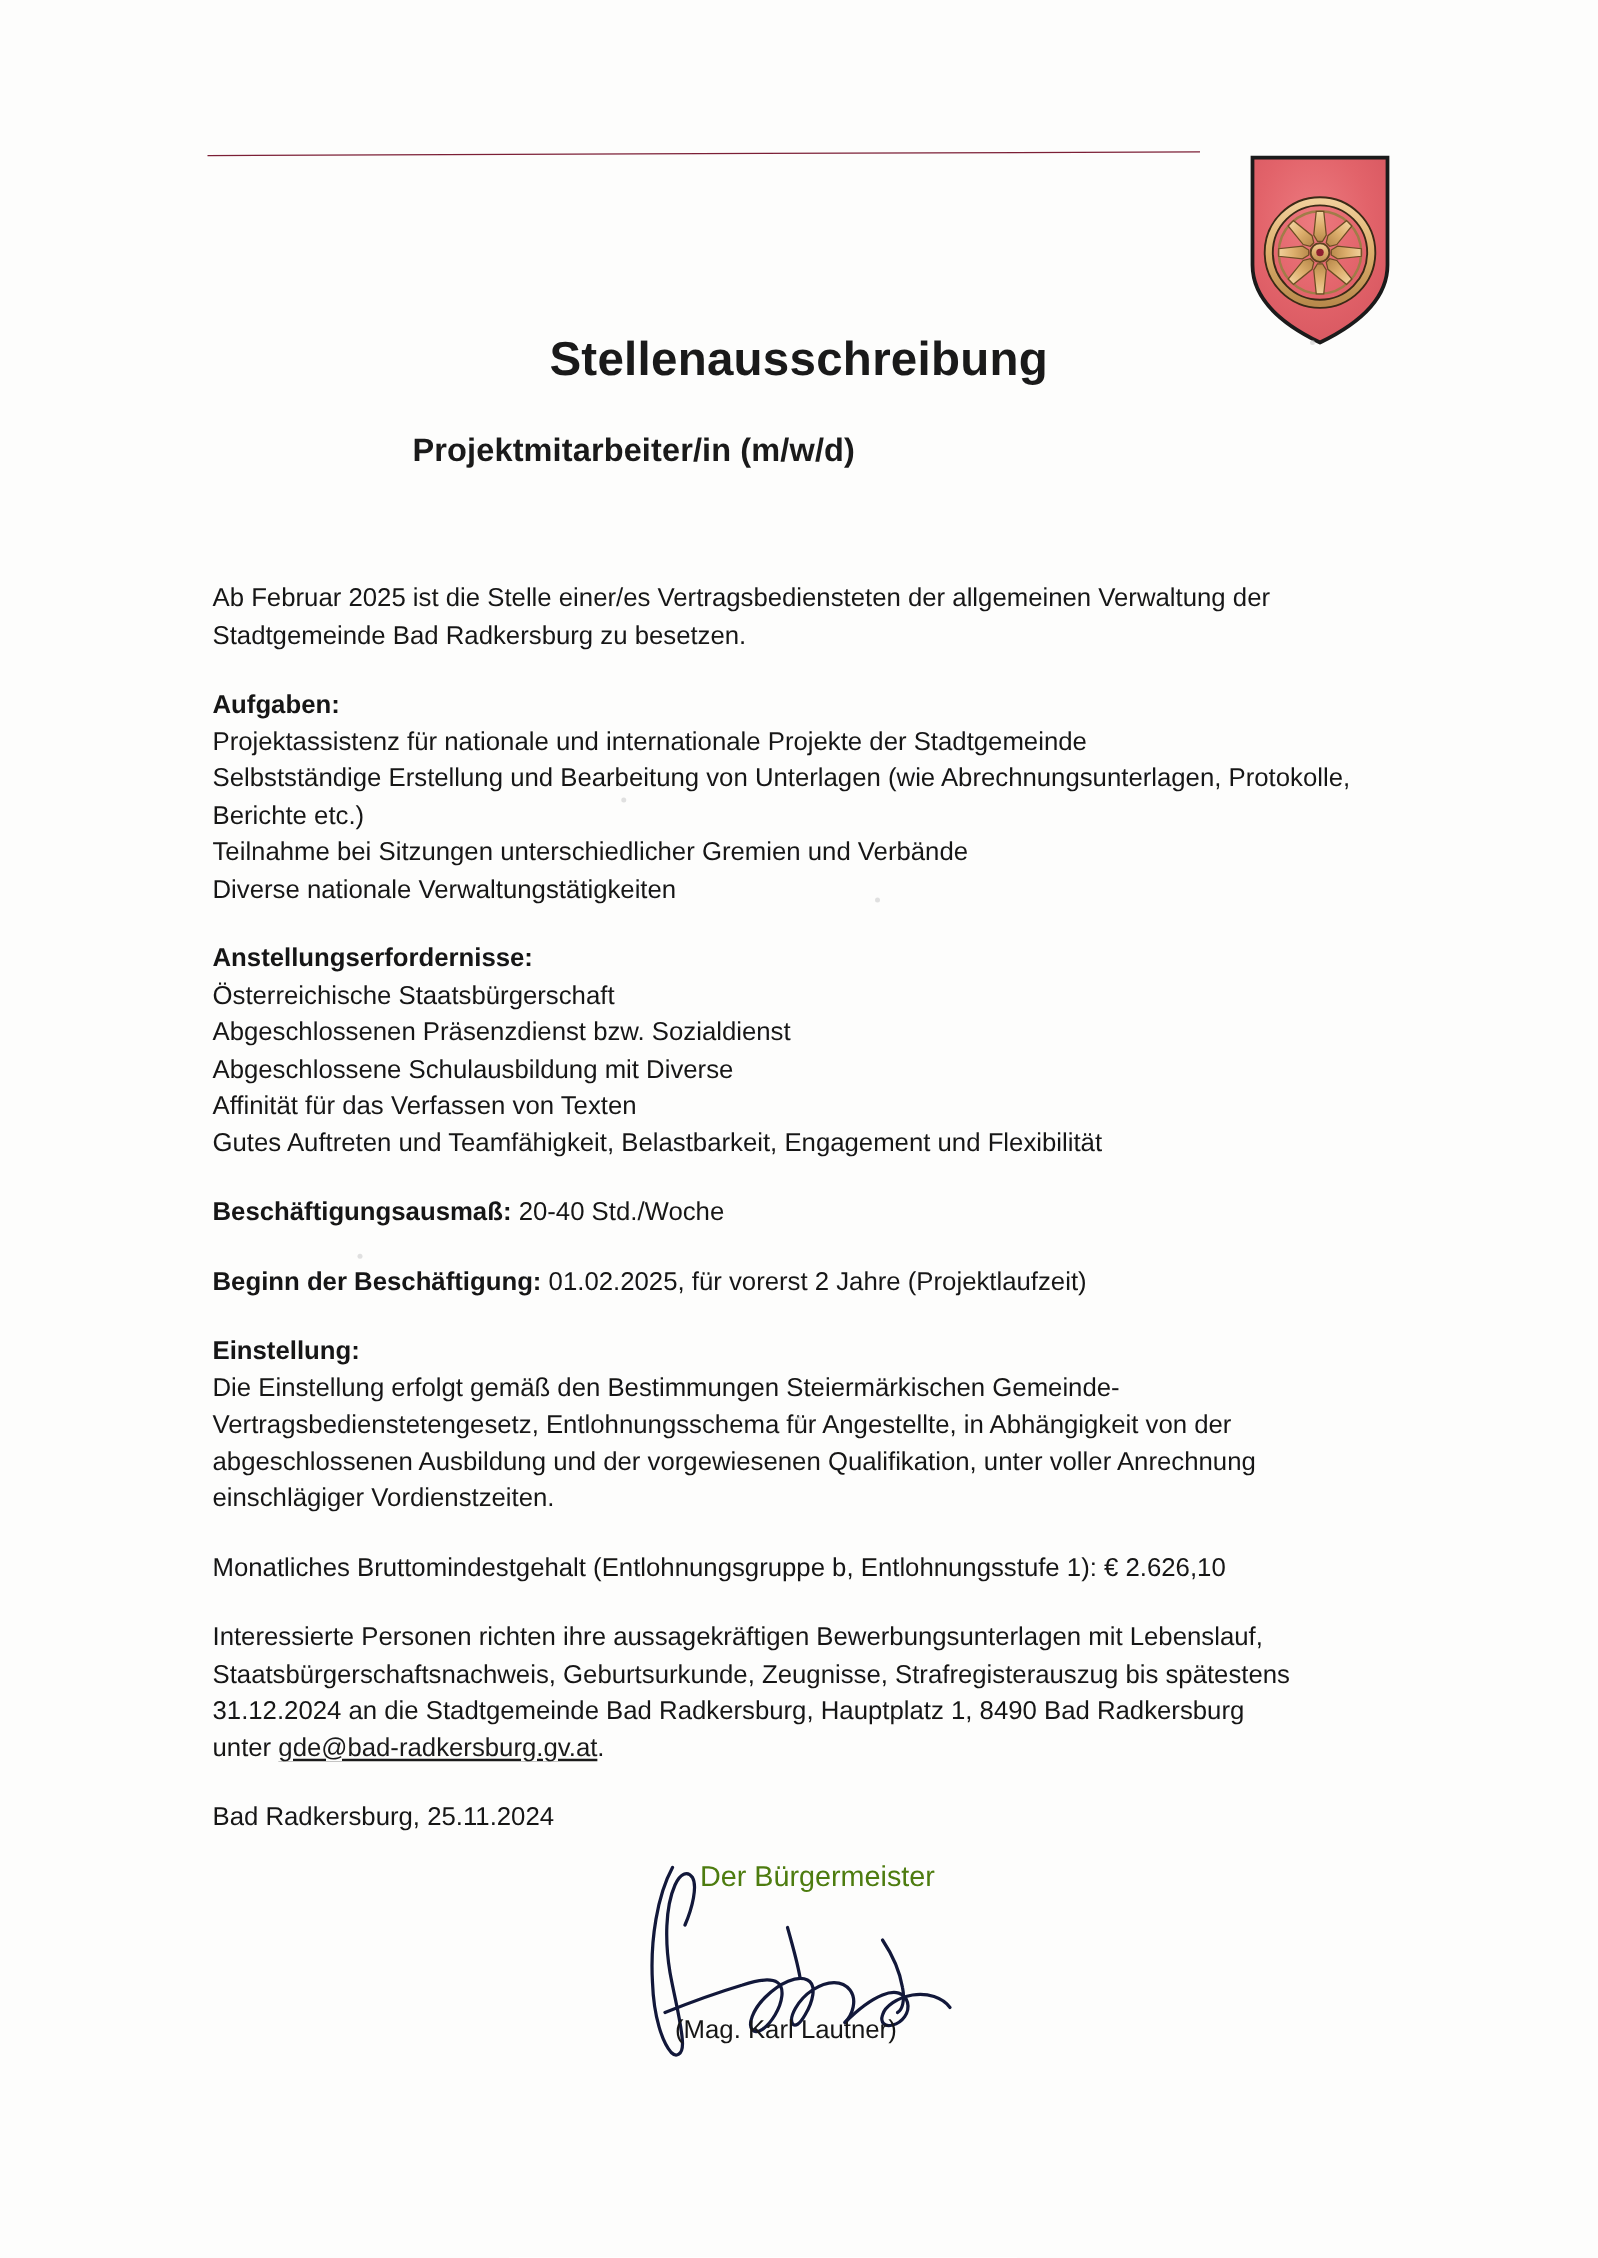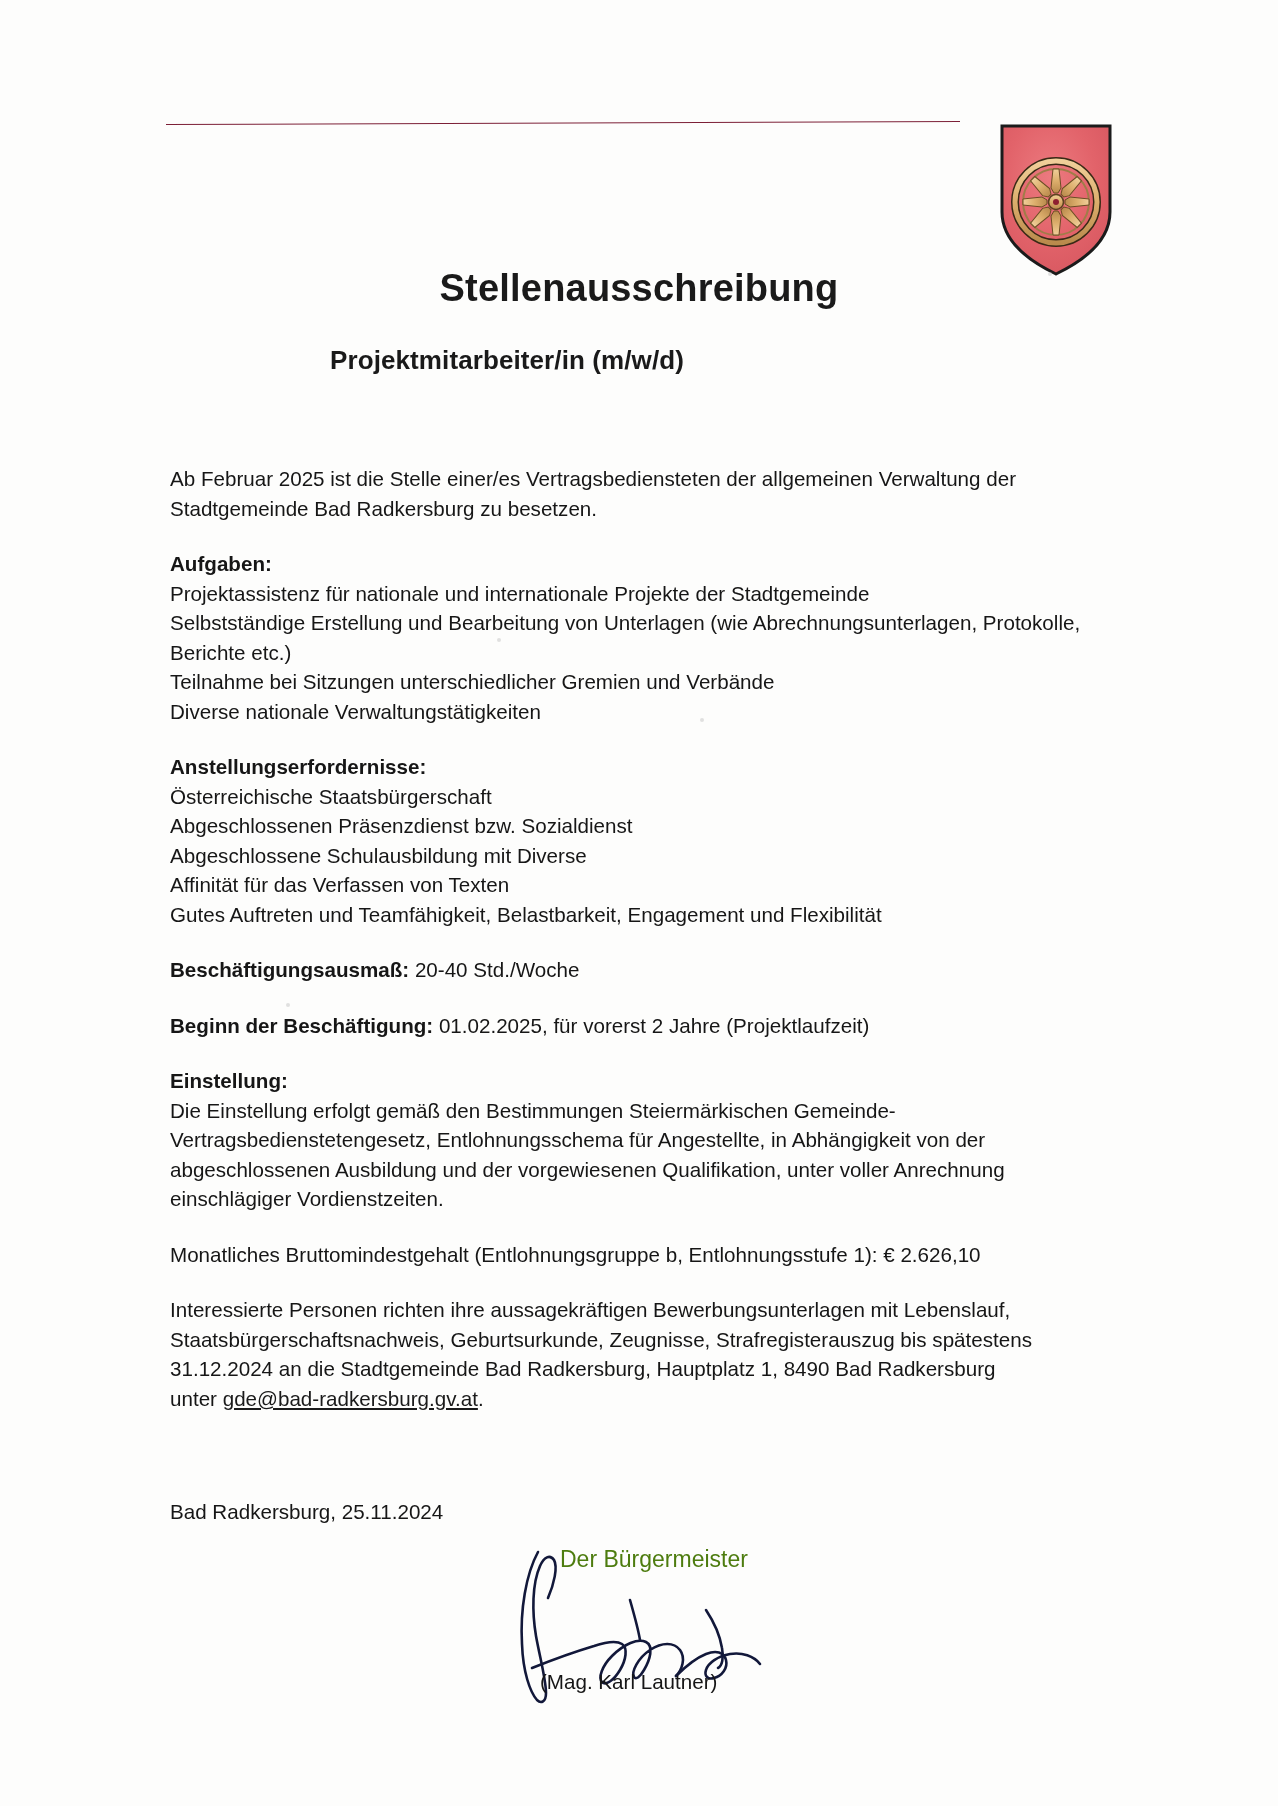--- a/index.html
+++ b/index.html
@@ -127,21 +127,21 @@
   .inline-head { font-weight: bold; }
   .link {
     text-decoration: underline;
     color: #1a1a1a;
   }
 
   
   .sig-zone {
     position: absolute;
     left: 170px;
-    top: 1500px;
+    top: 1442px;
     width: 940px;
     height: 300px;
   }
   .place-date {
     position: absolute;
     left: 0;
     top: 0;
     font-size: 20.6px;
     color: #161616;
   }

